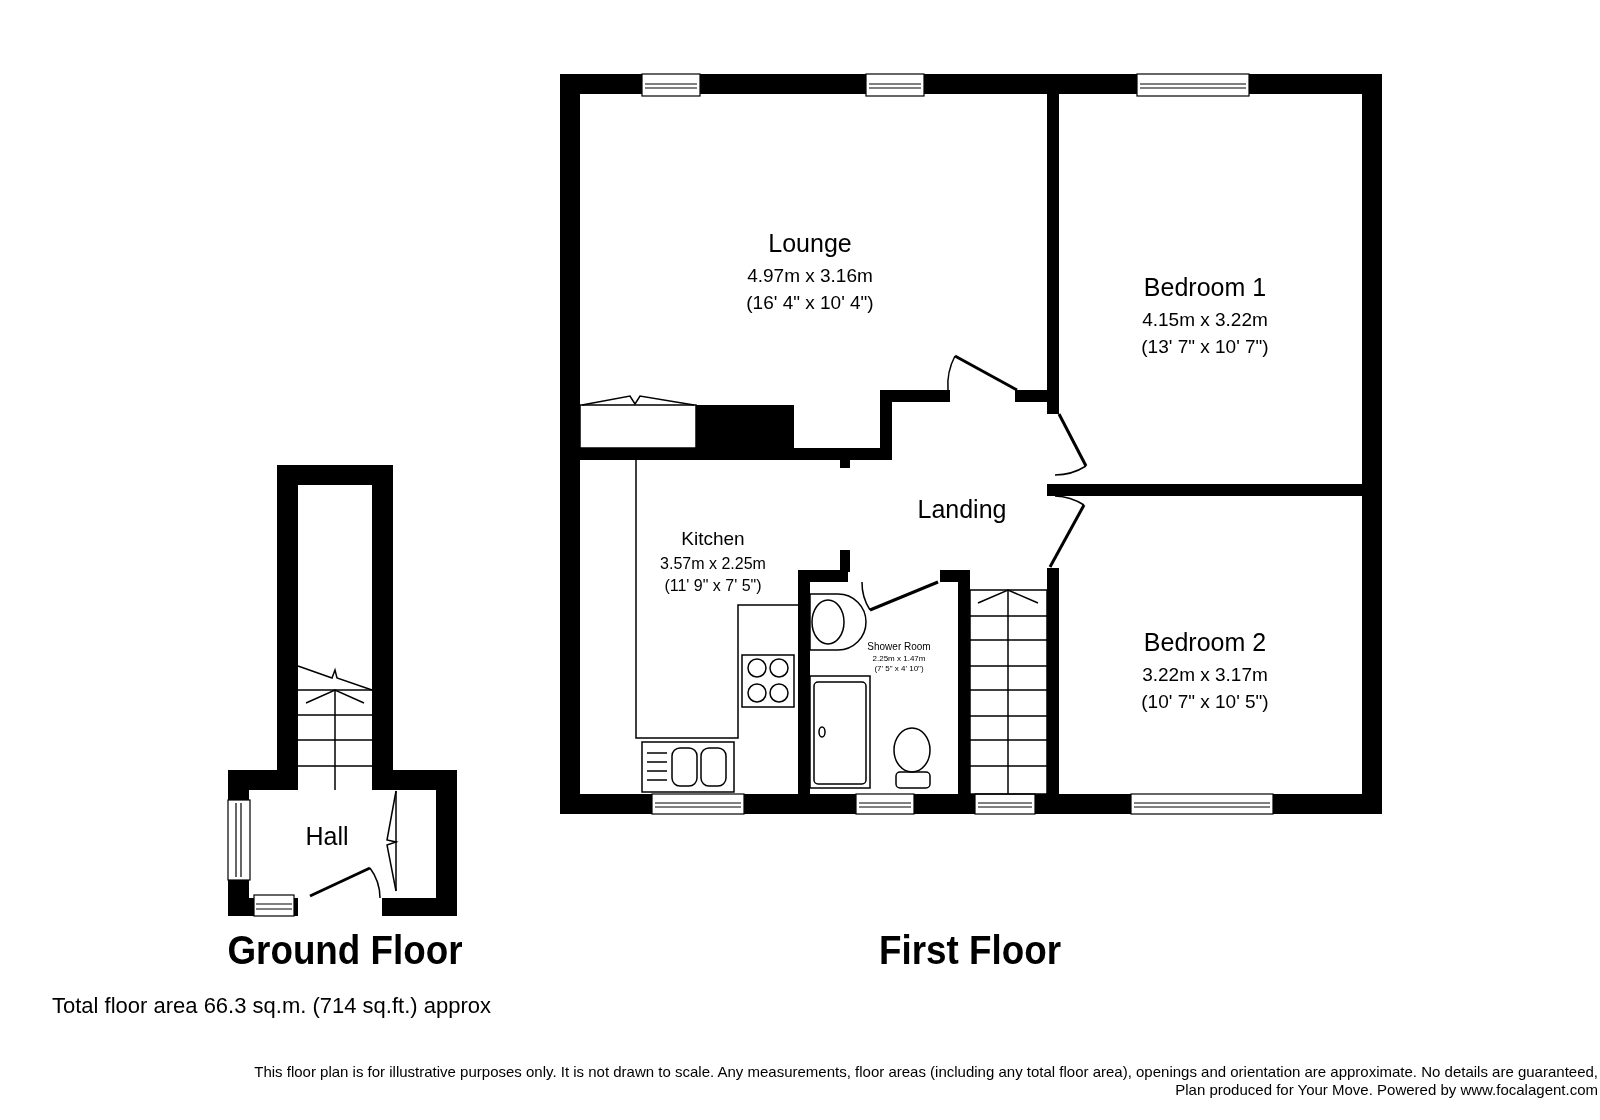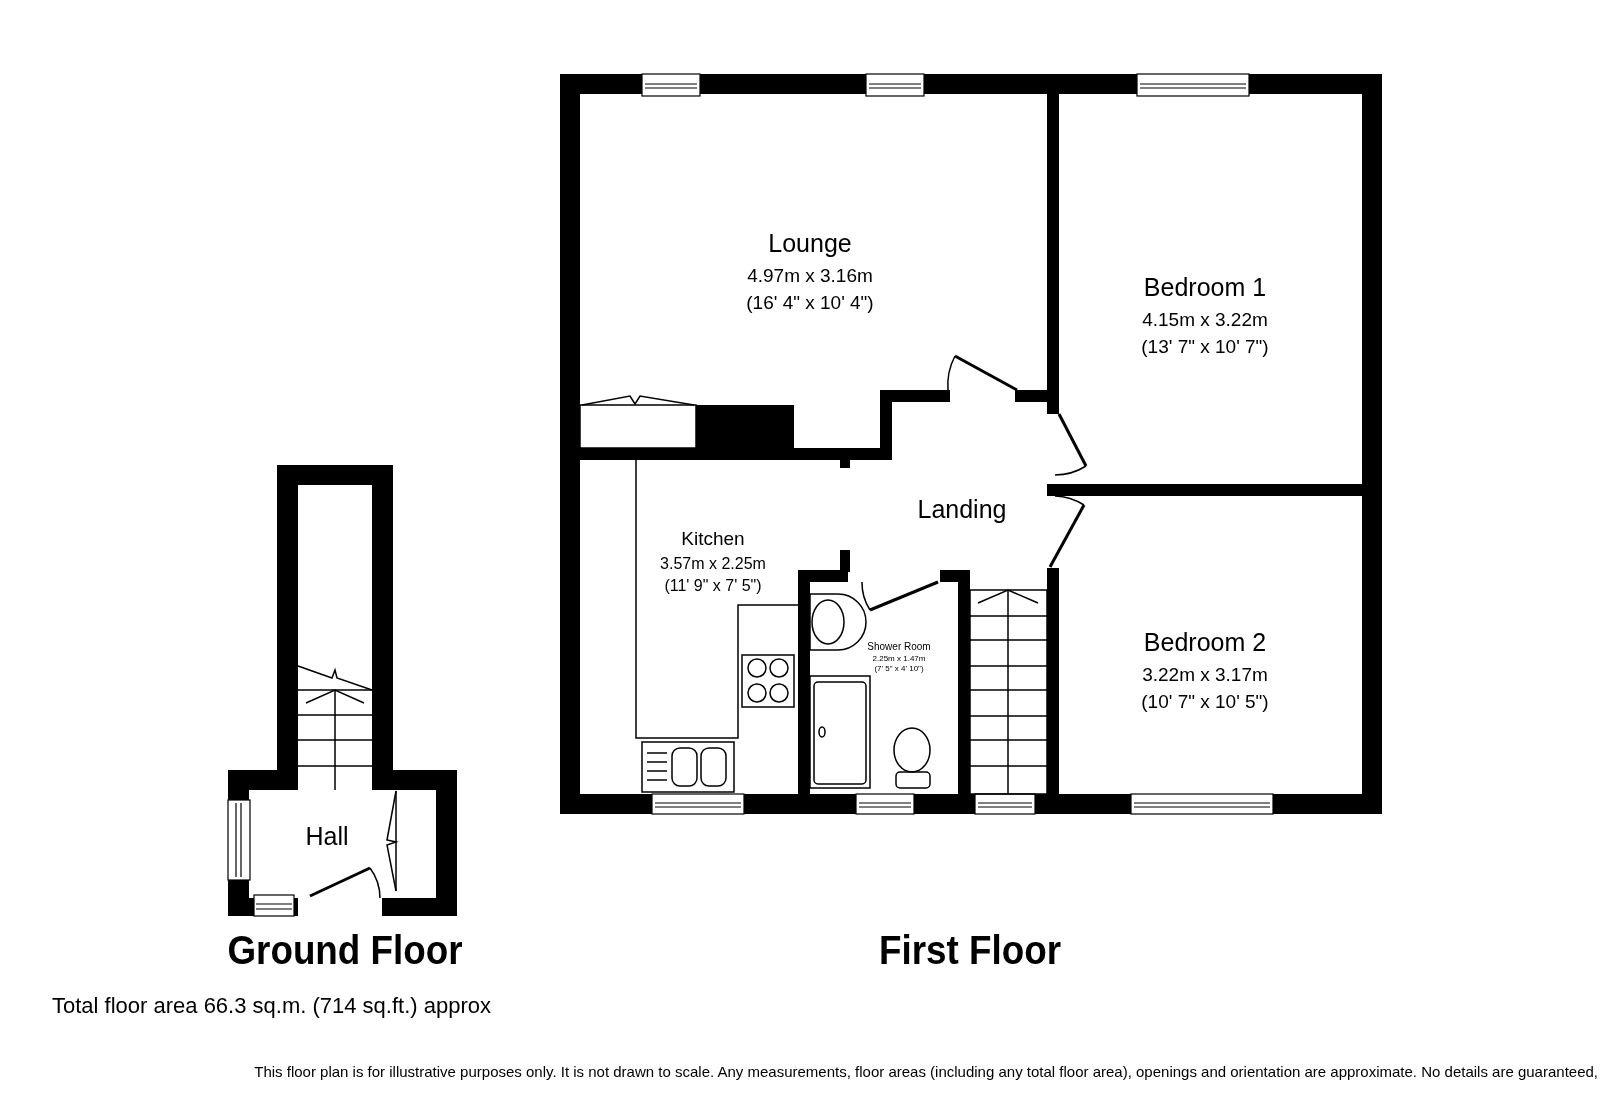--- a/index.html
+++ b/index.html
@@ -178,13 +178,14 @@
 
     <text class="room-label" x="327" y="845" font-size="25">Hall</text>
   </g>
 </svg>
 
 <div class="floor-title" style="left:195px; width:300px;">Ground Floor</div>
 <div class="floor-title" style="left:820px; width:300px;">First Floor</div>
 <div class="total">Total floor area 66.3 sq.m. (714 sq.ft.) approx</div>
 <div class="disclaimer">
   <div>This floor plan is for illustrative purposes only. It is not drawn to scale. Any measurements, floor areas (including any total floor area), openings and orientation are approximate. No details are guaranteed,</div>
+  <div>Plan produced for Your Move. Powered by www.focalagent.com</div>
 </div>
 
 </body></html>

